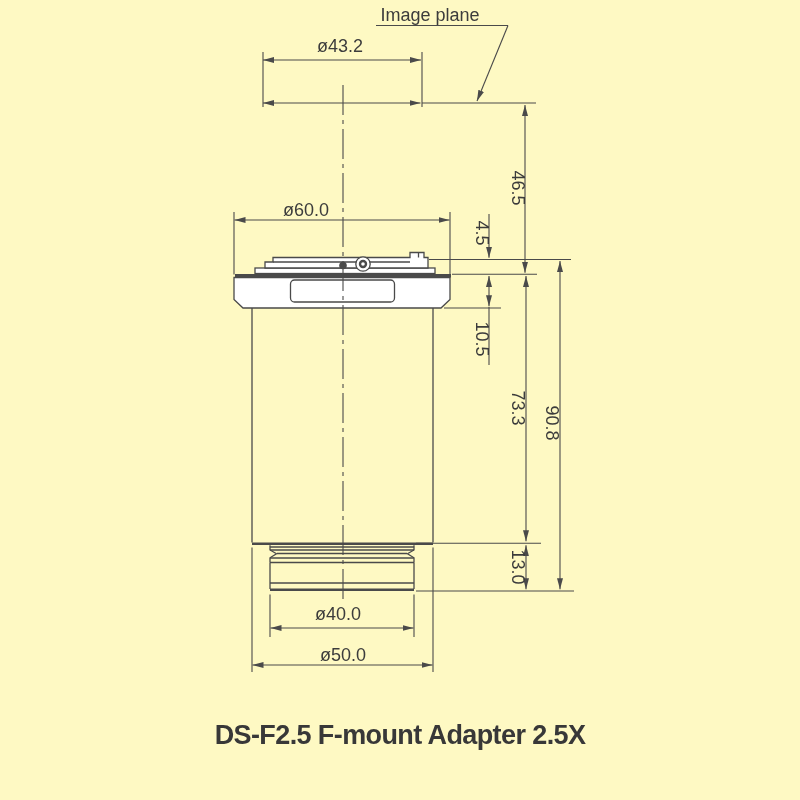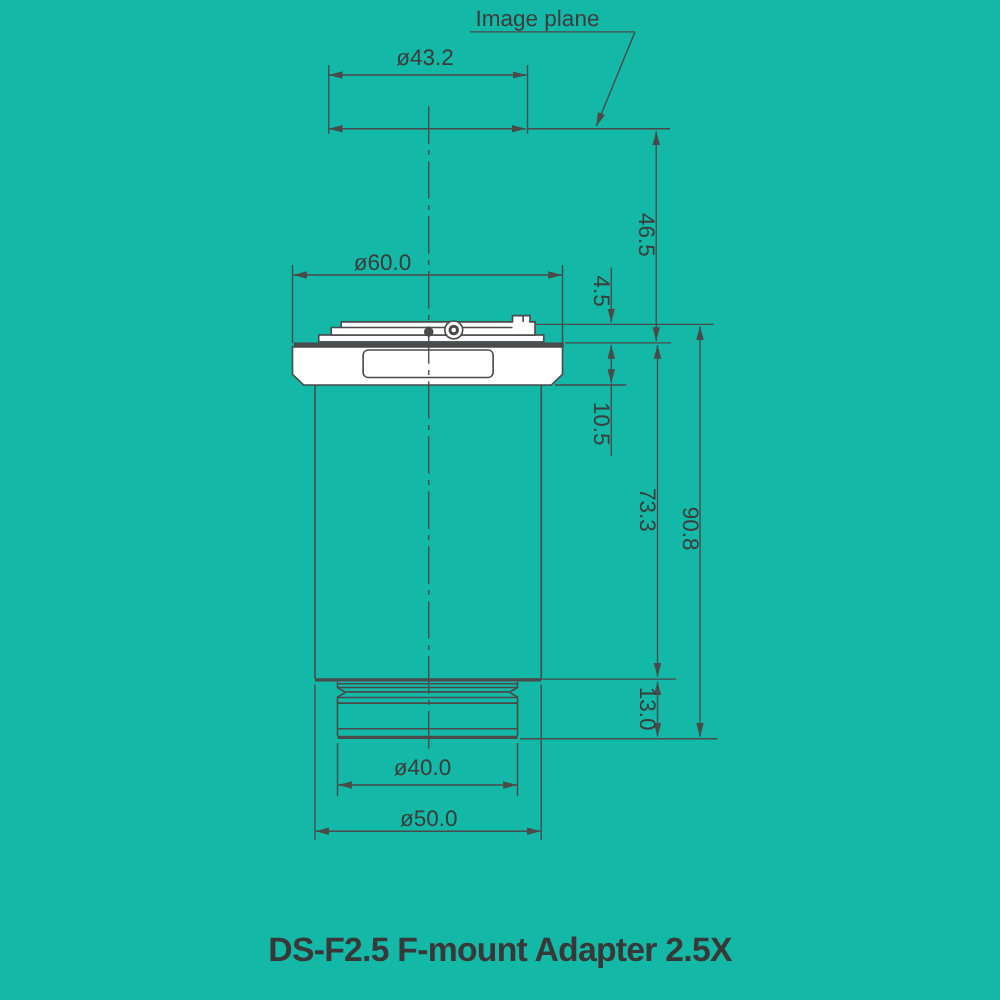--- a/index.html
+++ b/index.html
@@ -1,21 +1,21 @@
 <!DOCTYPE html>
 <html><head>
 <meta charset="utf-8">
 <style>
   html,body{margin:0;padding:0;background:#ffffff;}
-  .page{position:relative;width:800px;height:800px;background:#14b8a6;overflow:hidden;
+  .page{position:relative;width:800px;height:800px;background:#fef9c3;overflow:hidden;
         font-family:"Liberation Sans",sans-serif;}
   svg{position:absolute;left:0;top:0;}
   svg text{font-family:"Liberation Sans",sans-serif;font-size:18px;fill:#3c3c3c;}
   .title-block{position:absolute;left:0;top:716px;width:800px;text-align:center;
-               color:#383838;font-weight:bold;font-size:27px;letter-spacing:-0.6px;line-height:38px;margin-top:25px;}
+               color:#383838;font-weight:bold;font-size:27px;letter-spacing:-0.6px;line-height:38px;}
 </style>
 </head>
 <body>
 
 <div class="page">
 
 <svg width="800" height="800" viewBox="0 0 800 800">
   <defs>
     <marker id="arr" markerWidth="12" markerHeight="8" refX="11" refY="4" orient="auto-start-reverse" markerUnits="userSpaceOnUse">
       <path d="M0,1 L11,4 L0,7 Z" fill="#4a4a4a"></path>

